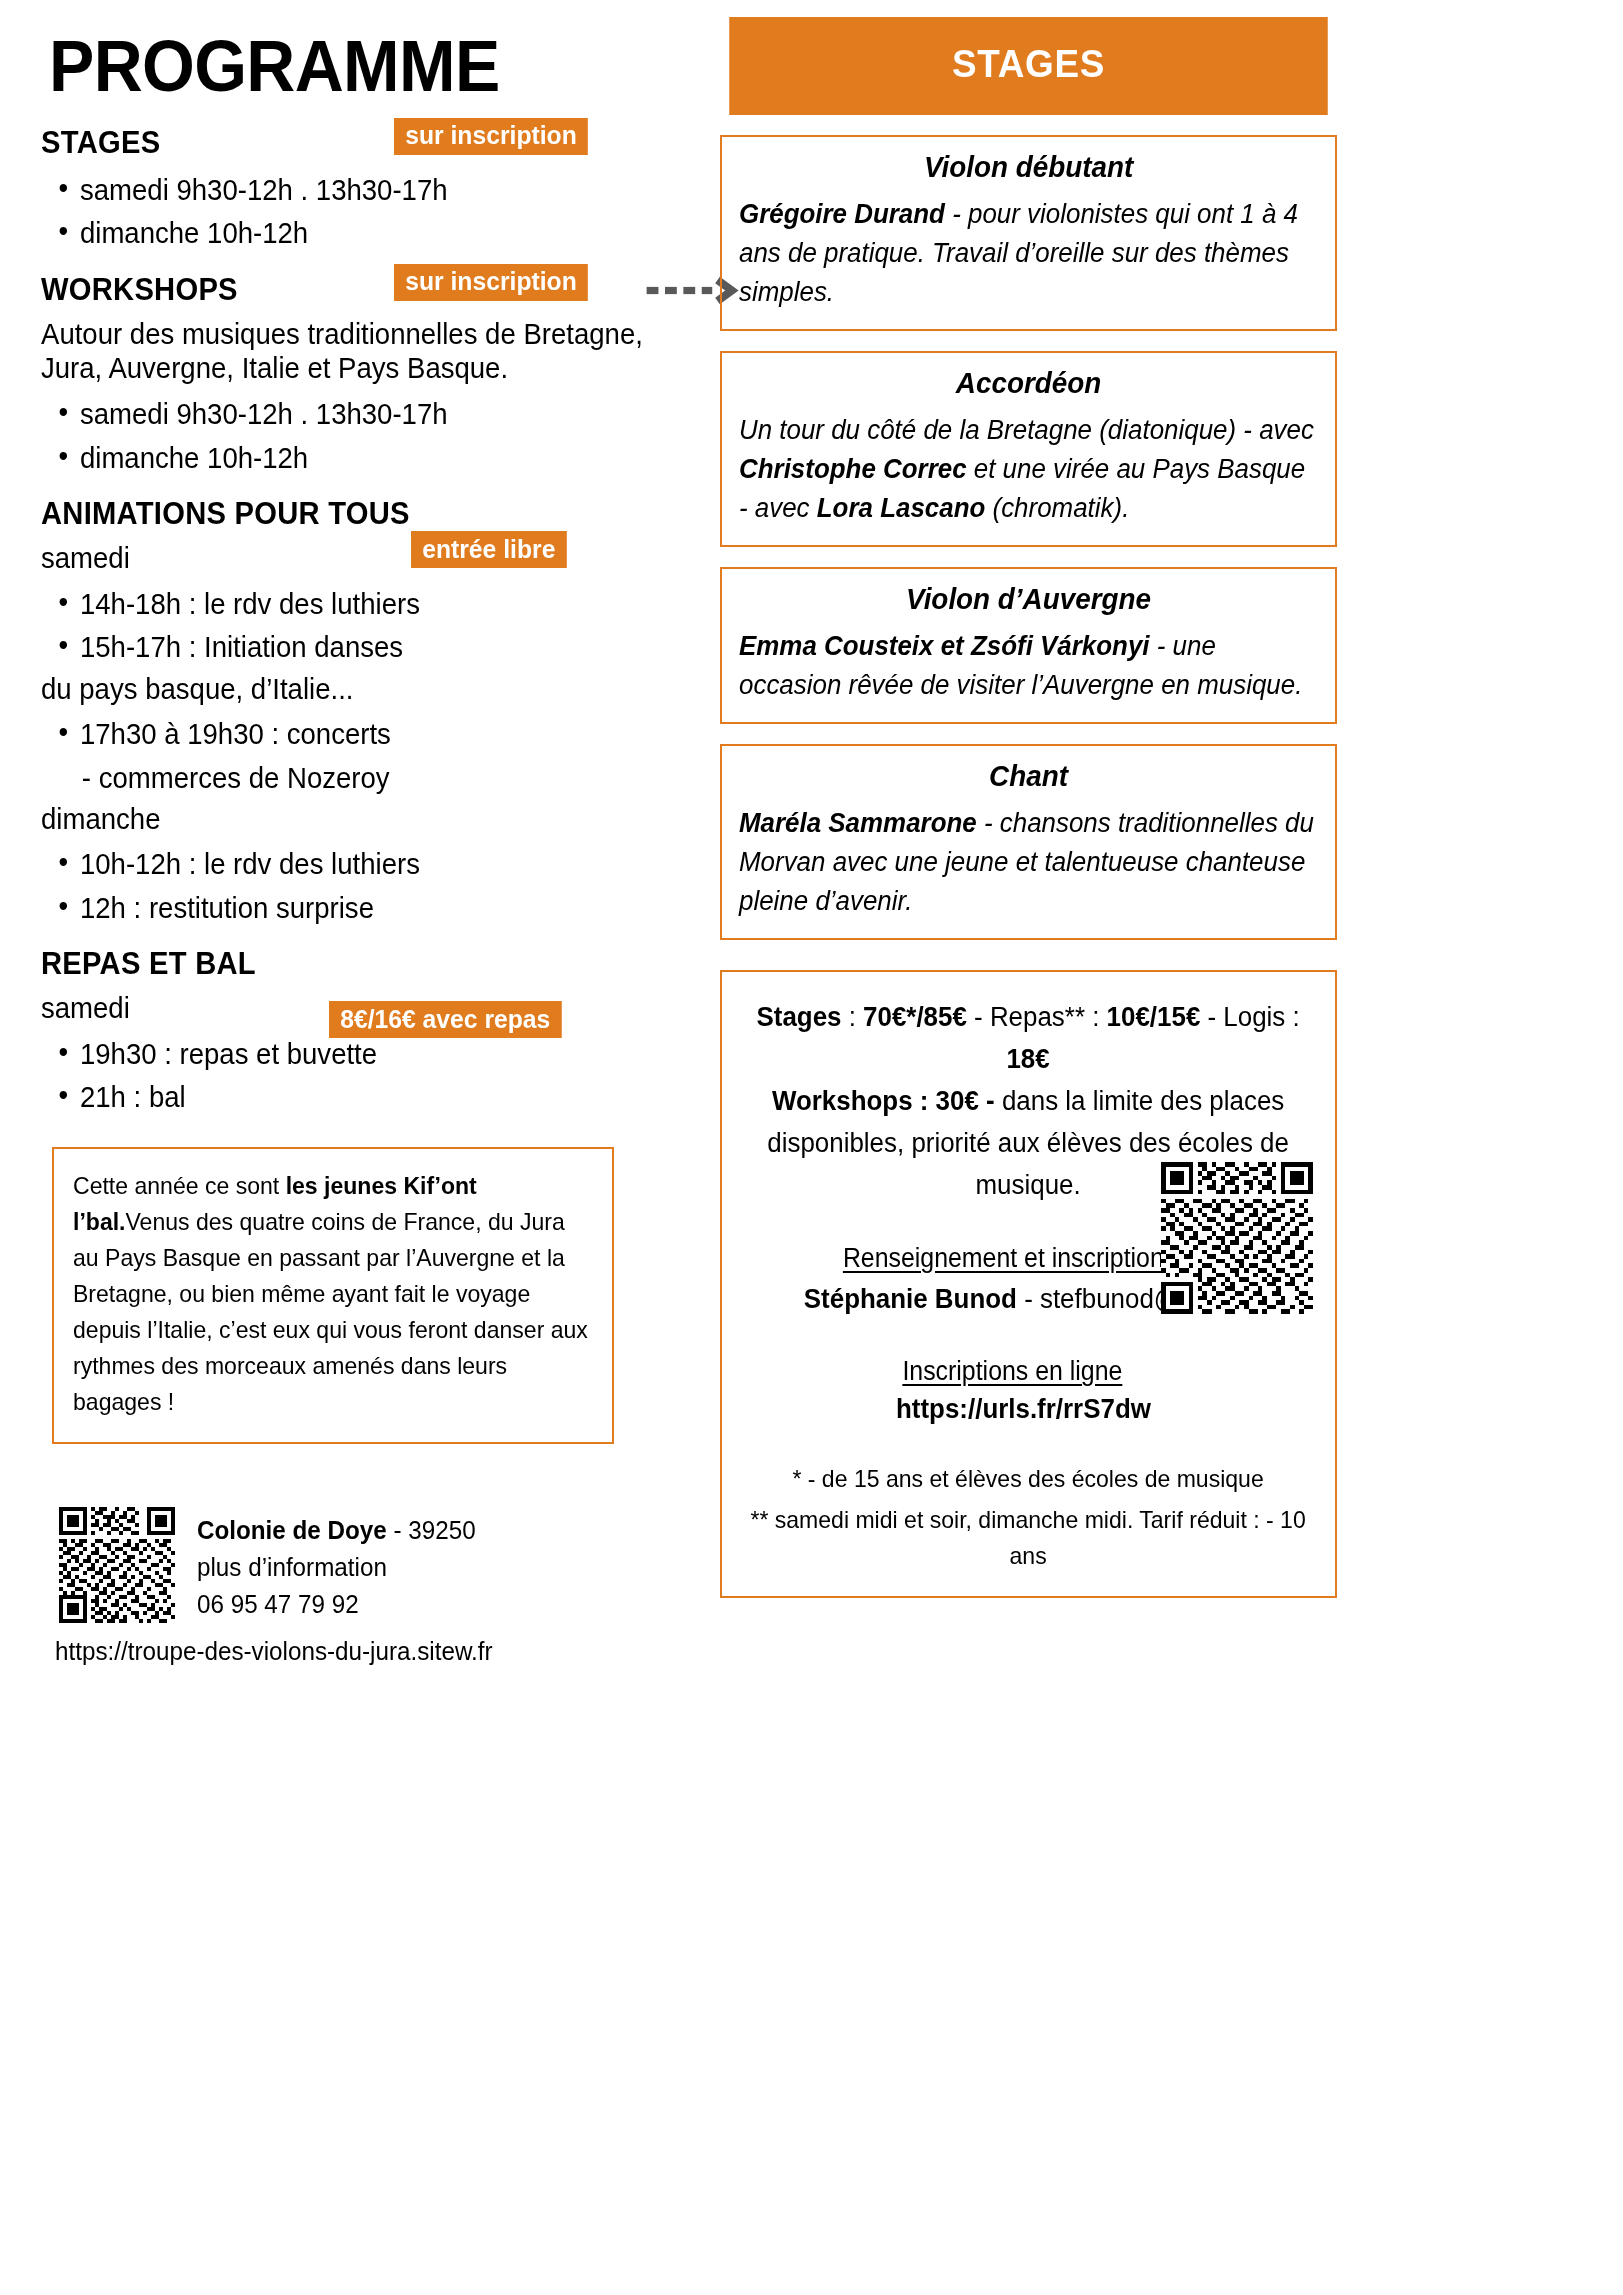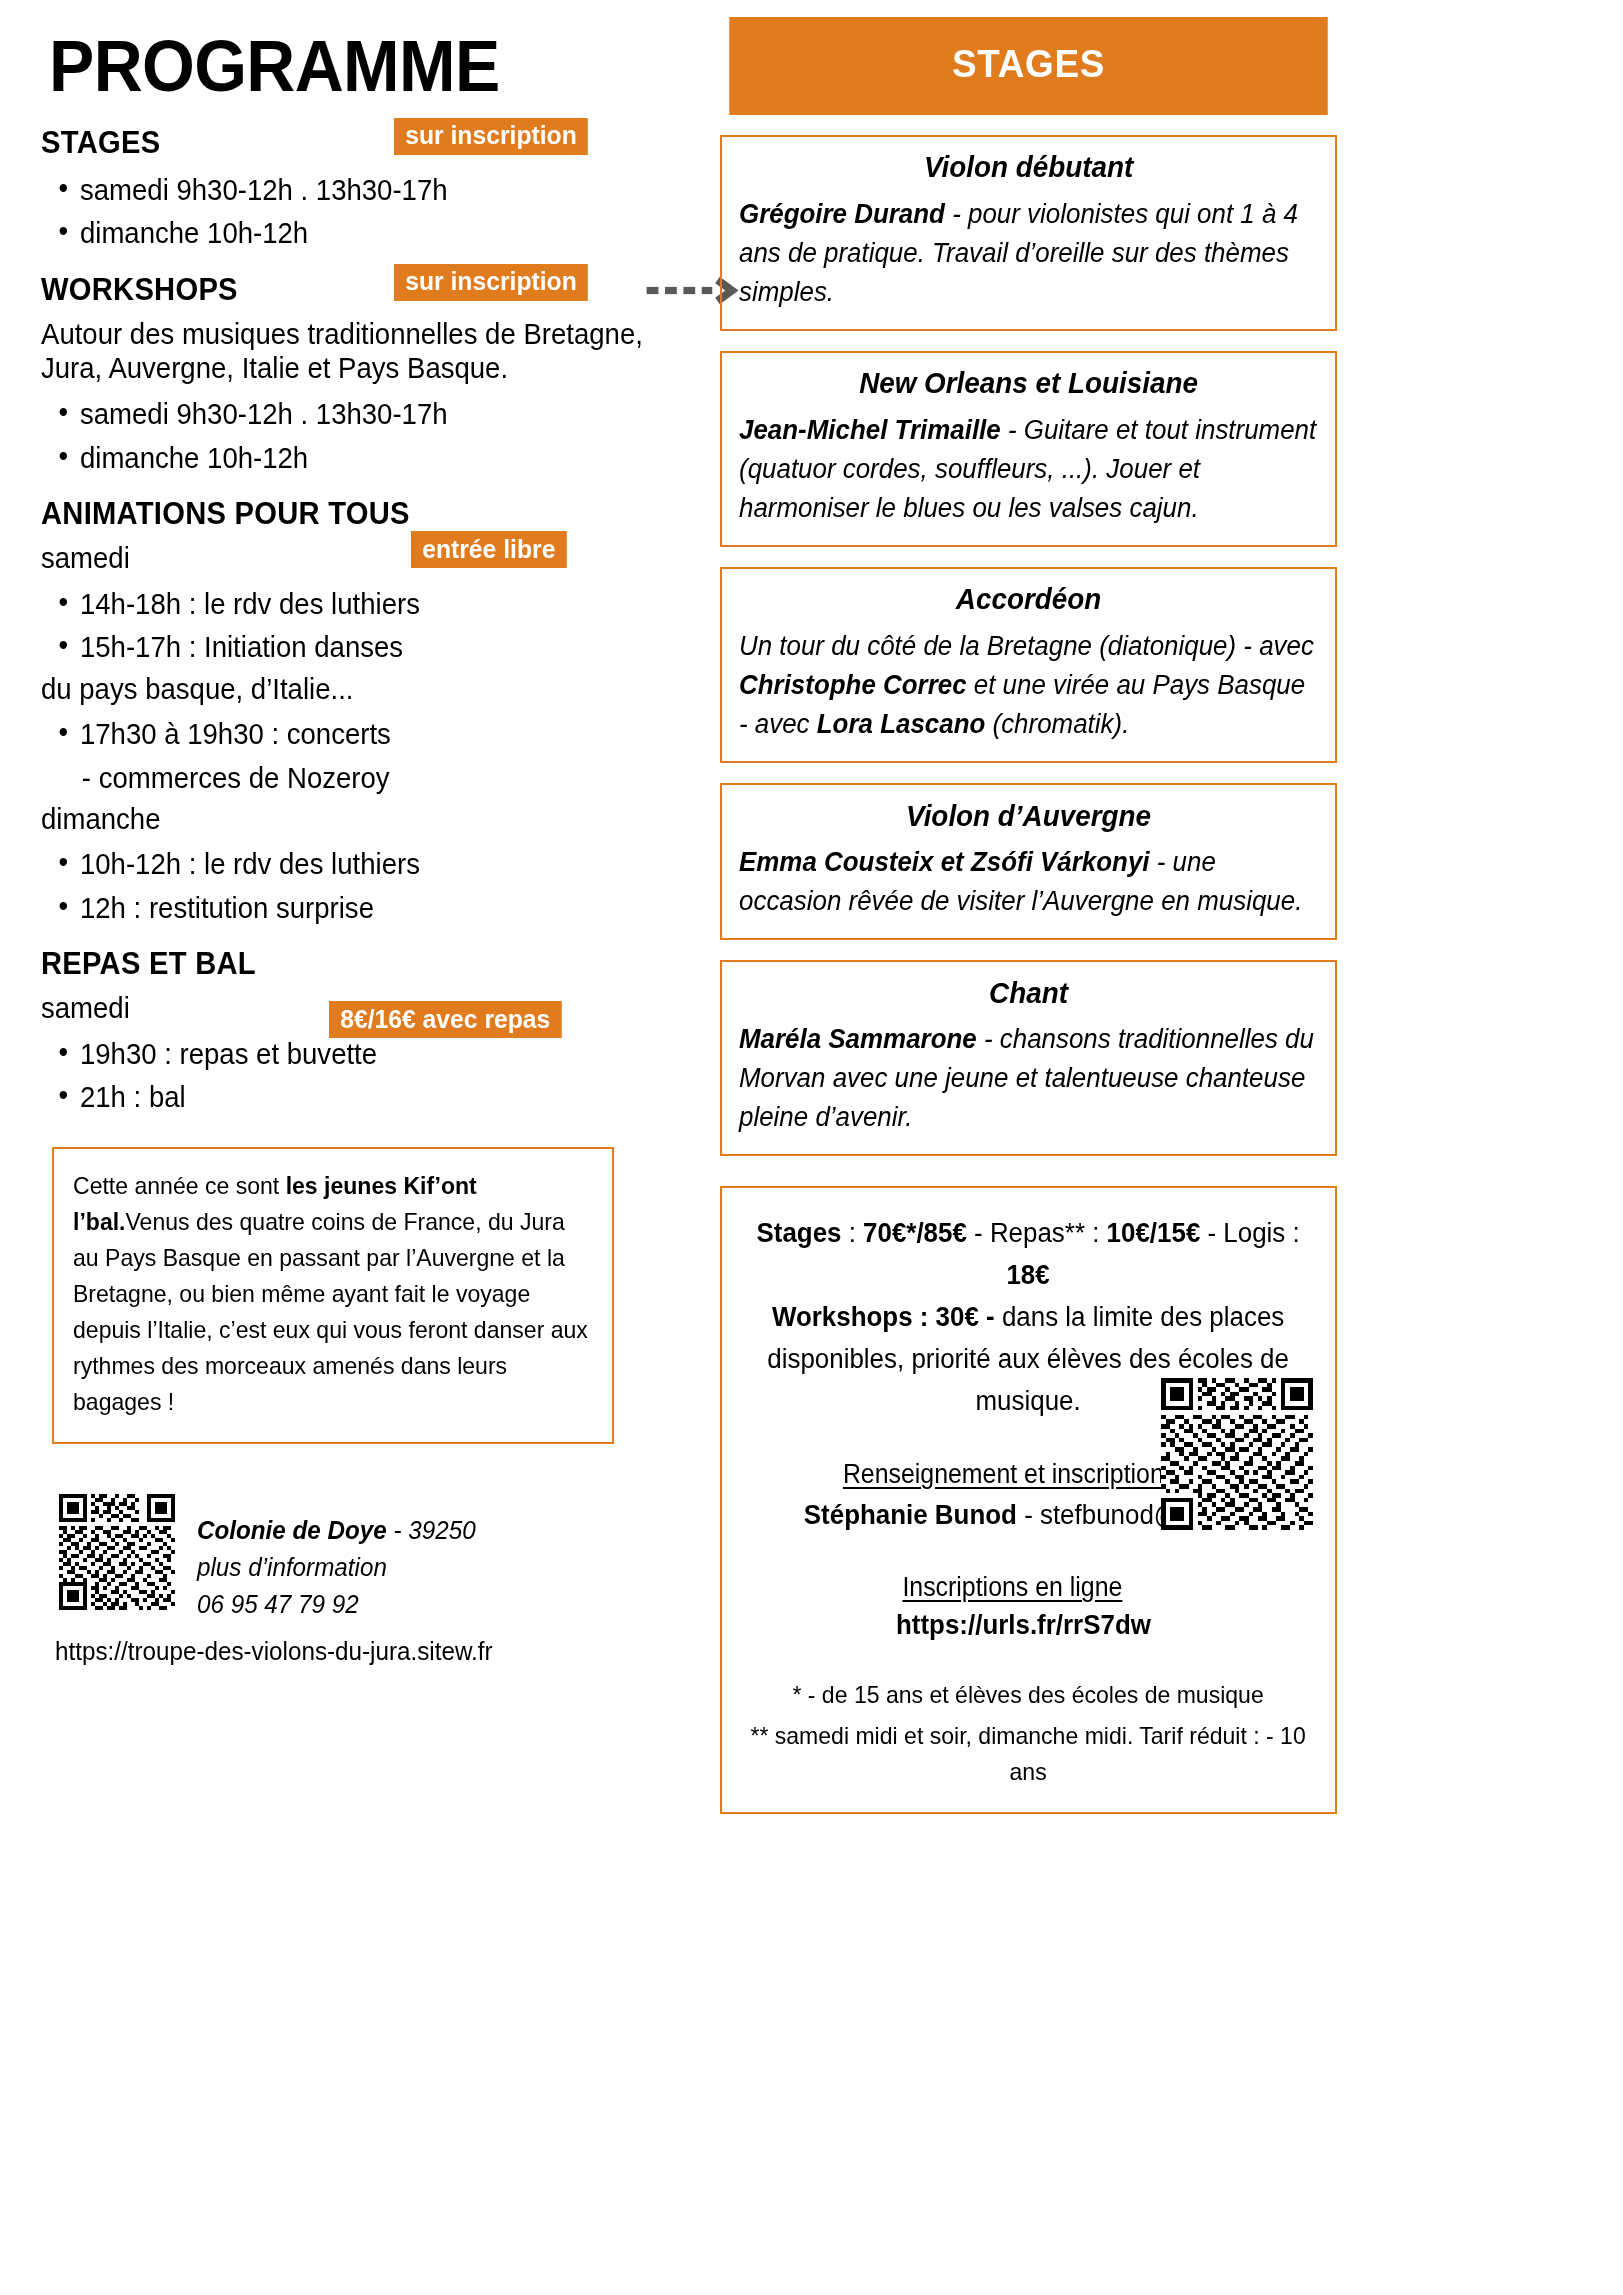--- a/index.html
+++ b/index.html
@@ -126,24 +126,23 @@
     font-size: 24px;
     line-height: 1.5;
     transform: scaleX(0.96);
     transform-origin: left top;
     width: 104%;
   }
   .kif-text b { font-weight: bold; }
 
   .contact-block {
     display: flex;
-    align-items: center;
+    align-items: flex-end;
     margin: 37px 0 0 18.3px;
     gap: 22px;
-    font-style: italic;
   }
   .qr-small { width: 116px; height: 116px; flex: 0 0 116px; }
   .contact-lines { padding-top: 31px; }
   .contact-lines div {
     font-size: 25.5px;
     line-height: 1.45;
     transform: scaleX(0.95);
     transform-origin: left top;
     white-space: nowrap;
   }
@@ -550,24 +549,20 @@
 
   <div class="right-col">
 
     <div class="stages-banner">STAGES</div>
 
     <div class="card">
       <div class="card-title">Violon débutant</div>
       <div class="card-body"><b>Grégoire Durand</b><span> - pour violonistes qui ont 1 à 4 ans de pratique. Travail d’oreille sur des thèmes simples.</span></div>
     </div>
 
-    <div class="card">
-      <div class="card-title">New Orleans et Louisiane</div>
-      <div class="card-body"><b>Jean-Michel Trimaille</b><span> - Guitare et tout instrument (quatuor cordes, souffleurs, ...). Jouer et harmoniser le blues ou les valses cajun.</span></div>
-    </div>
 
     <div class="card">
       <div class="card-title">Accordéon</div>
       <div class="card-body"><span>Un tour du côté de la Bretagne (diatonique) - avec </span><b>Christophe Correc</b><span> et une virée au Pays Basque - avec </span><b>Lora Lascano</b><span> (chromatik).</span></div>
     </div>
 
 
     <div class="card">
       <div class="card-title">Violon d’Auvergne</div>
       <div class="card-body"><b>Emma Cousteix et Zsófi Várkonyi</b><span> - une occasion rêvée de visiter l’Auvergne en musique.</span></div>

